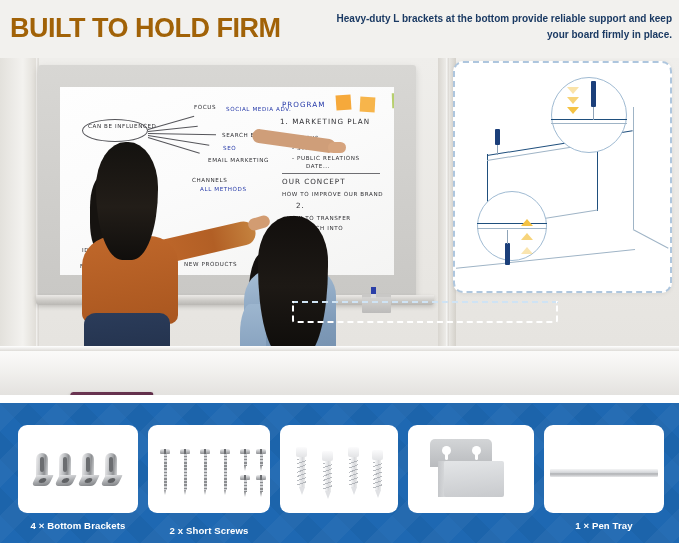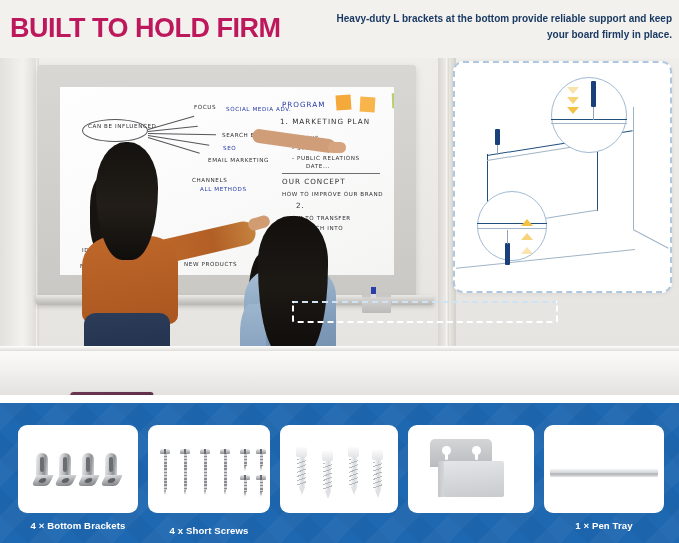--- a/index.html
+++ b/index.html
@@ -12,21 +12,21 @@
 
   
   .header {
     position:absolute; left:0; top:0; width:679px; height:58px;
     background:#f2f1ee;
     display:flex; align-items:center;
   }
   .header-title {
     position:absolute; left:10px; top:13px;
     font-size:27px; font-weight:bold; letter-spacing:-0.5px;
-    color:#be185d;
+    color:#a16207;
     white-space:nowrap;
   }
   .header-desc {
     position:absolute; left:330px; top:11px; width:342px;
     text-align:right;
     font-size:10px; line-height:16px; font-weight:bold;
     color:#1b3a63;
   }
 
   
@@ -471,21 +471,21 @@
         <div class="sc-shaft" style="height:12px;"></div>
           <div class="sc-point" style="top:17px;"></div>
       </div>
       <div class="screw" style="left:108px; top:50px;">
         <div class="sc-head"></div>
           <div class="sc-slot"></div>
         <div class="sc-shaft" style="height:12px;"></div>
           <div class="sc-point" style="top:17px;"></div>
       </div>
     </div>
-    <div class="part-label" style="left:140px; top:122px; width:138px;">4 x Short Screws</div>
+    <div class="part-label" style="left:140px; top:122px; width:138px;">2 x Short Screws</div>
 
     <div class="part-card" style="left:280px; width:118px;">
       <div class="anchor" style="left:16px; top:22px;">
         <div class="an-head"></div>
           <div class="an-body"></div>
           <div class="an-ridge"></div>
           <div class="an-tip"></div>
       </div>
       <div class="anchor" style="left:42px; top:26px;">
         <div class="an-head"></div>

